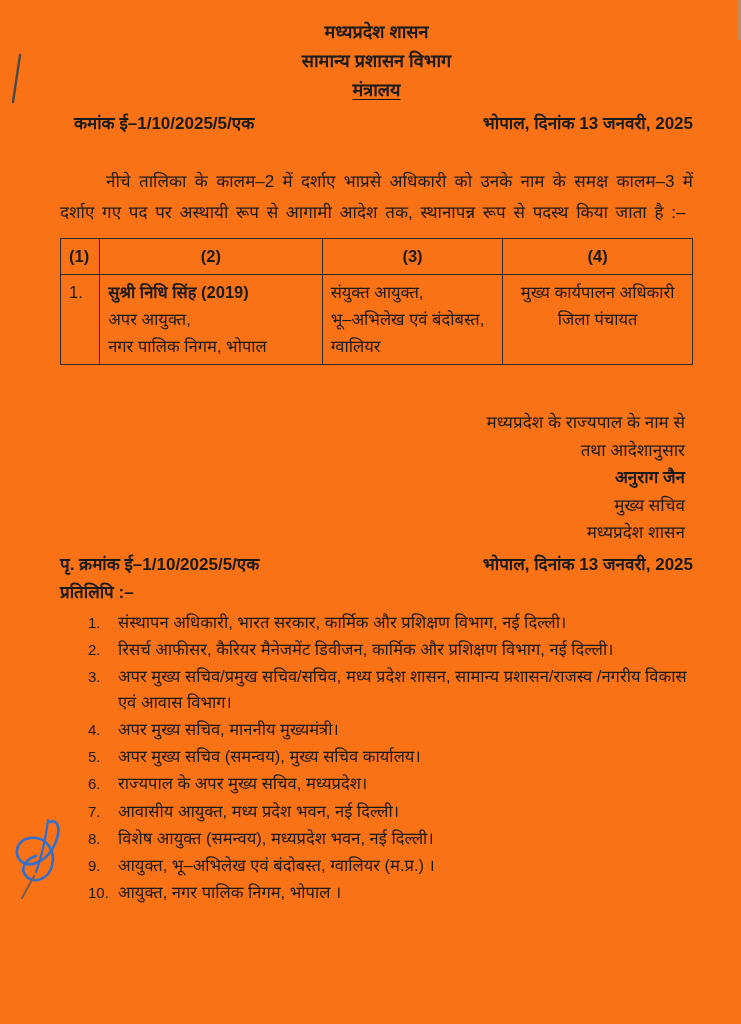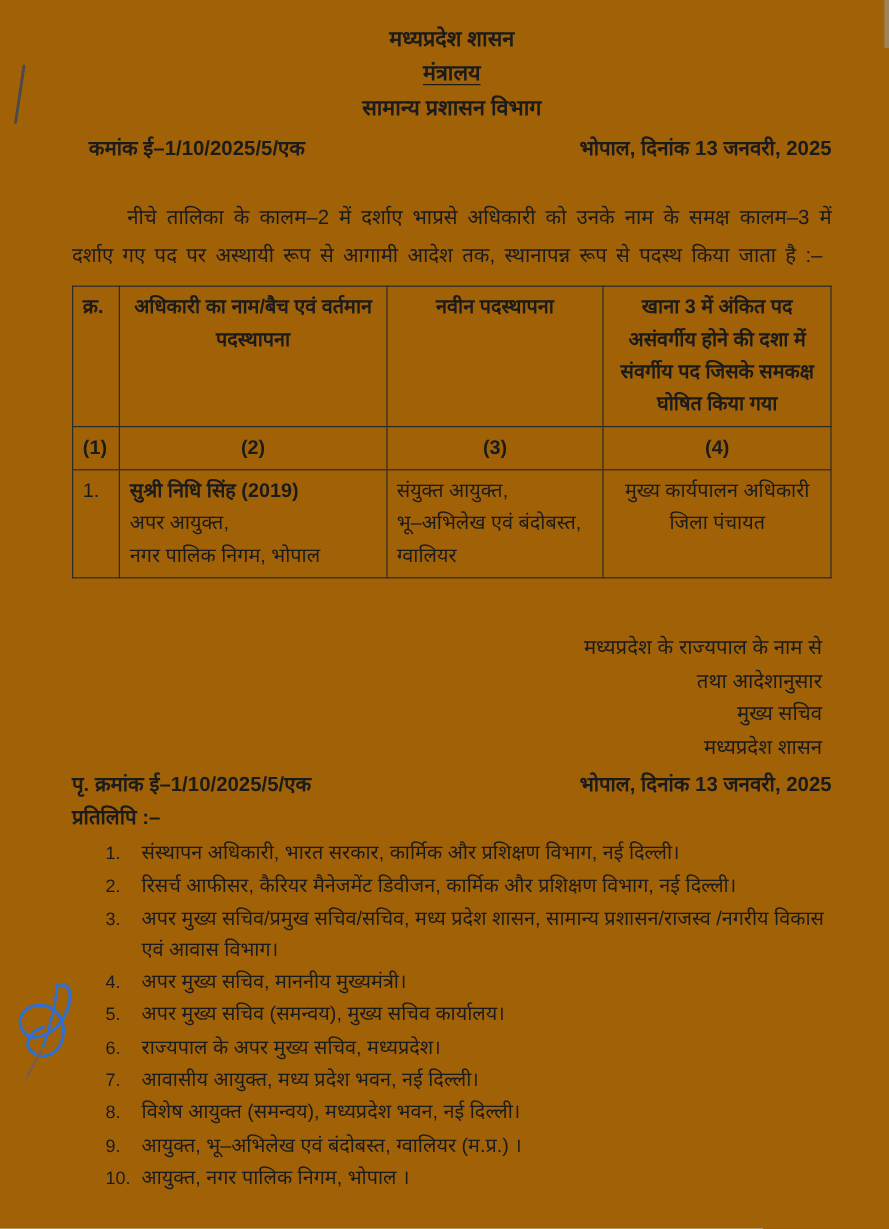--- a/index.html
+++ b/index.html
@@ -1,21 +1,21 @@
 <!DOCTYPE html>
 <html lang="hi"><head>
 <meta charset="utf-8">
 <style>
   html, body { margin: 0; padding: 0; background: #e8e8e8; }
   .page {
     position: relative;
     width: 741px;
     height: 1024px;
     margin: 0 auto;
-    background: #a16207;
+    background: #f97316;
     color: #1b1b1b;
     font-family: "Liberation Sans", "DejaVu Sans", sans-serif;
     overflow: hidden;
     box-sizing: border-box;
     padding: 18px 48px 10px 60px;
   }
   .center-head { text-align: center; font-weight: bold; font-size: 18px; line-height: 29px; }
   .uline { text-decoration: underline; text-underline-offset: 3px; }
   .ref-row, .endorse-row {
     display: flex; justify-content: space-between; align-items: flex-start;
@@ -67,45 +67,39 @@
 <div class="page">
 
   <svg class="pen-mark-top" width="22" height="56" viewBox="0 0 22 56">
     <line x1="14" y1="3" x2="7" y2="50" stroke="#4a4a4a" stroke-width="2.4" stroke-linecap="round"></line>
   </svg>
 
   <div class="scan-edge"></div>
 
   <div class="center-head">
     <div>मध्यप्रदेश शासन</div>
+    <div>सामान्य प्रशासन विभाग</div>
     <div><span class="uline">मंत्रालय</span></div>
-    <div>सामान्य प्रशासन विभाग</div>
   </div>
 
   <div class="ref-row">
     <span class="left">कमांक ई–1/10/2025/5/एक</span>
     <span>भोपाल, दिनांक 13 जनवरी, 2025</span>
   </div>
 
   <p class="intro">नीचे तालिका के कालम–2 में दर्शाए भाप्रसे अधिकारी को उनके नाम के समक्ष कालम–3 में दर्शाए गए पद पर अस्थायी रूप से आगामी आदेश तक, स्थानापन्न रूप से पदस्थ किया जाता है :–</p>
 
   <table class="order-table">
     <colgroup>
         <col class="col-sno">
         <col class="col-name">
         <col class="col-new">
         <col class="col-eq">
       </colgroup>
     <tbody>
-      <tr>
-        <th class="hdr hdr-sno">क्र.</th>
-        <th class="hdr">अधिकारी का नाम/बैच एवं वर्तमान पदस्थापना</th>
-        <th class="hdr">नवीन पदस्थापना</th>
-        <th class="hdr">खाना 3 में अंकित पद असंवर्गीय होने की दशा में संवर्गीय पद जिसके समकक्ष घोषित किया गया</th>
-      </tr>
       <tr>
         <td class="colnum colnum-left">(1)</td>
         <td class="colnum">(2)</td>
         <td class="colnum">(3)</td>
         <td class="colnum">(4)</td>
       </tr>
       <tr>
         <td class="cell-left">1.</td>
         <td class="cell-left">
           <div class="bold">सुश्री निधि सिंह (2019)</div>
@@ -122,20 +116,21 @@
           <div>जिला पंचायत</div>
         </td>
       </tr>
     </tbody>
   </table>
 
   <div class="sig-wrap">
     <div class="sig-block">
       <div>मध्यप्रदेश के राज्यपाल के नाम से</div>
       <div>तथा आदेशानुसार</div>
+      <div class="bold">अनुराग जैन</div>
       <div>मुख्य सचिव</div>
       <div>मध्यप्रदेश शासन</div>
     </div>
   </div>
 
   <div class="endorse-row">
     <span>पृ. क्रमांक ई–1/10/2025/5/एक</span>
     <span>भोपाल, दिनांक 13 जनवरी, 2025</span>
   </div>
 

